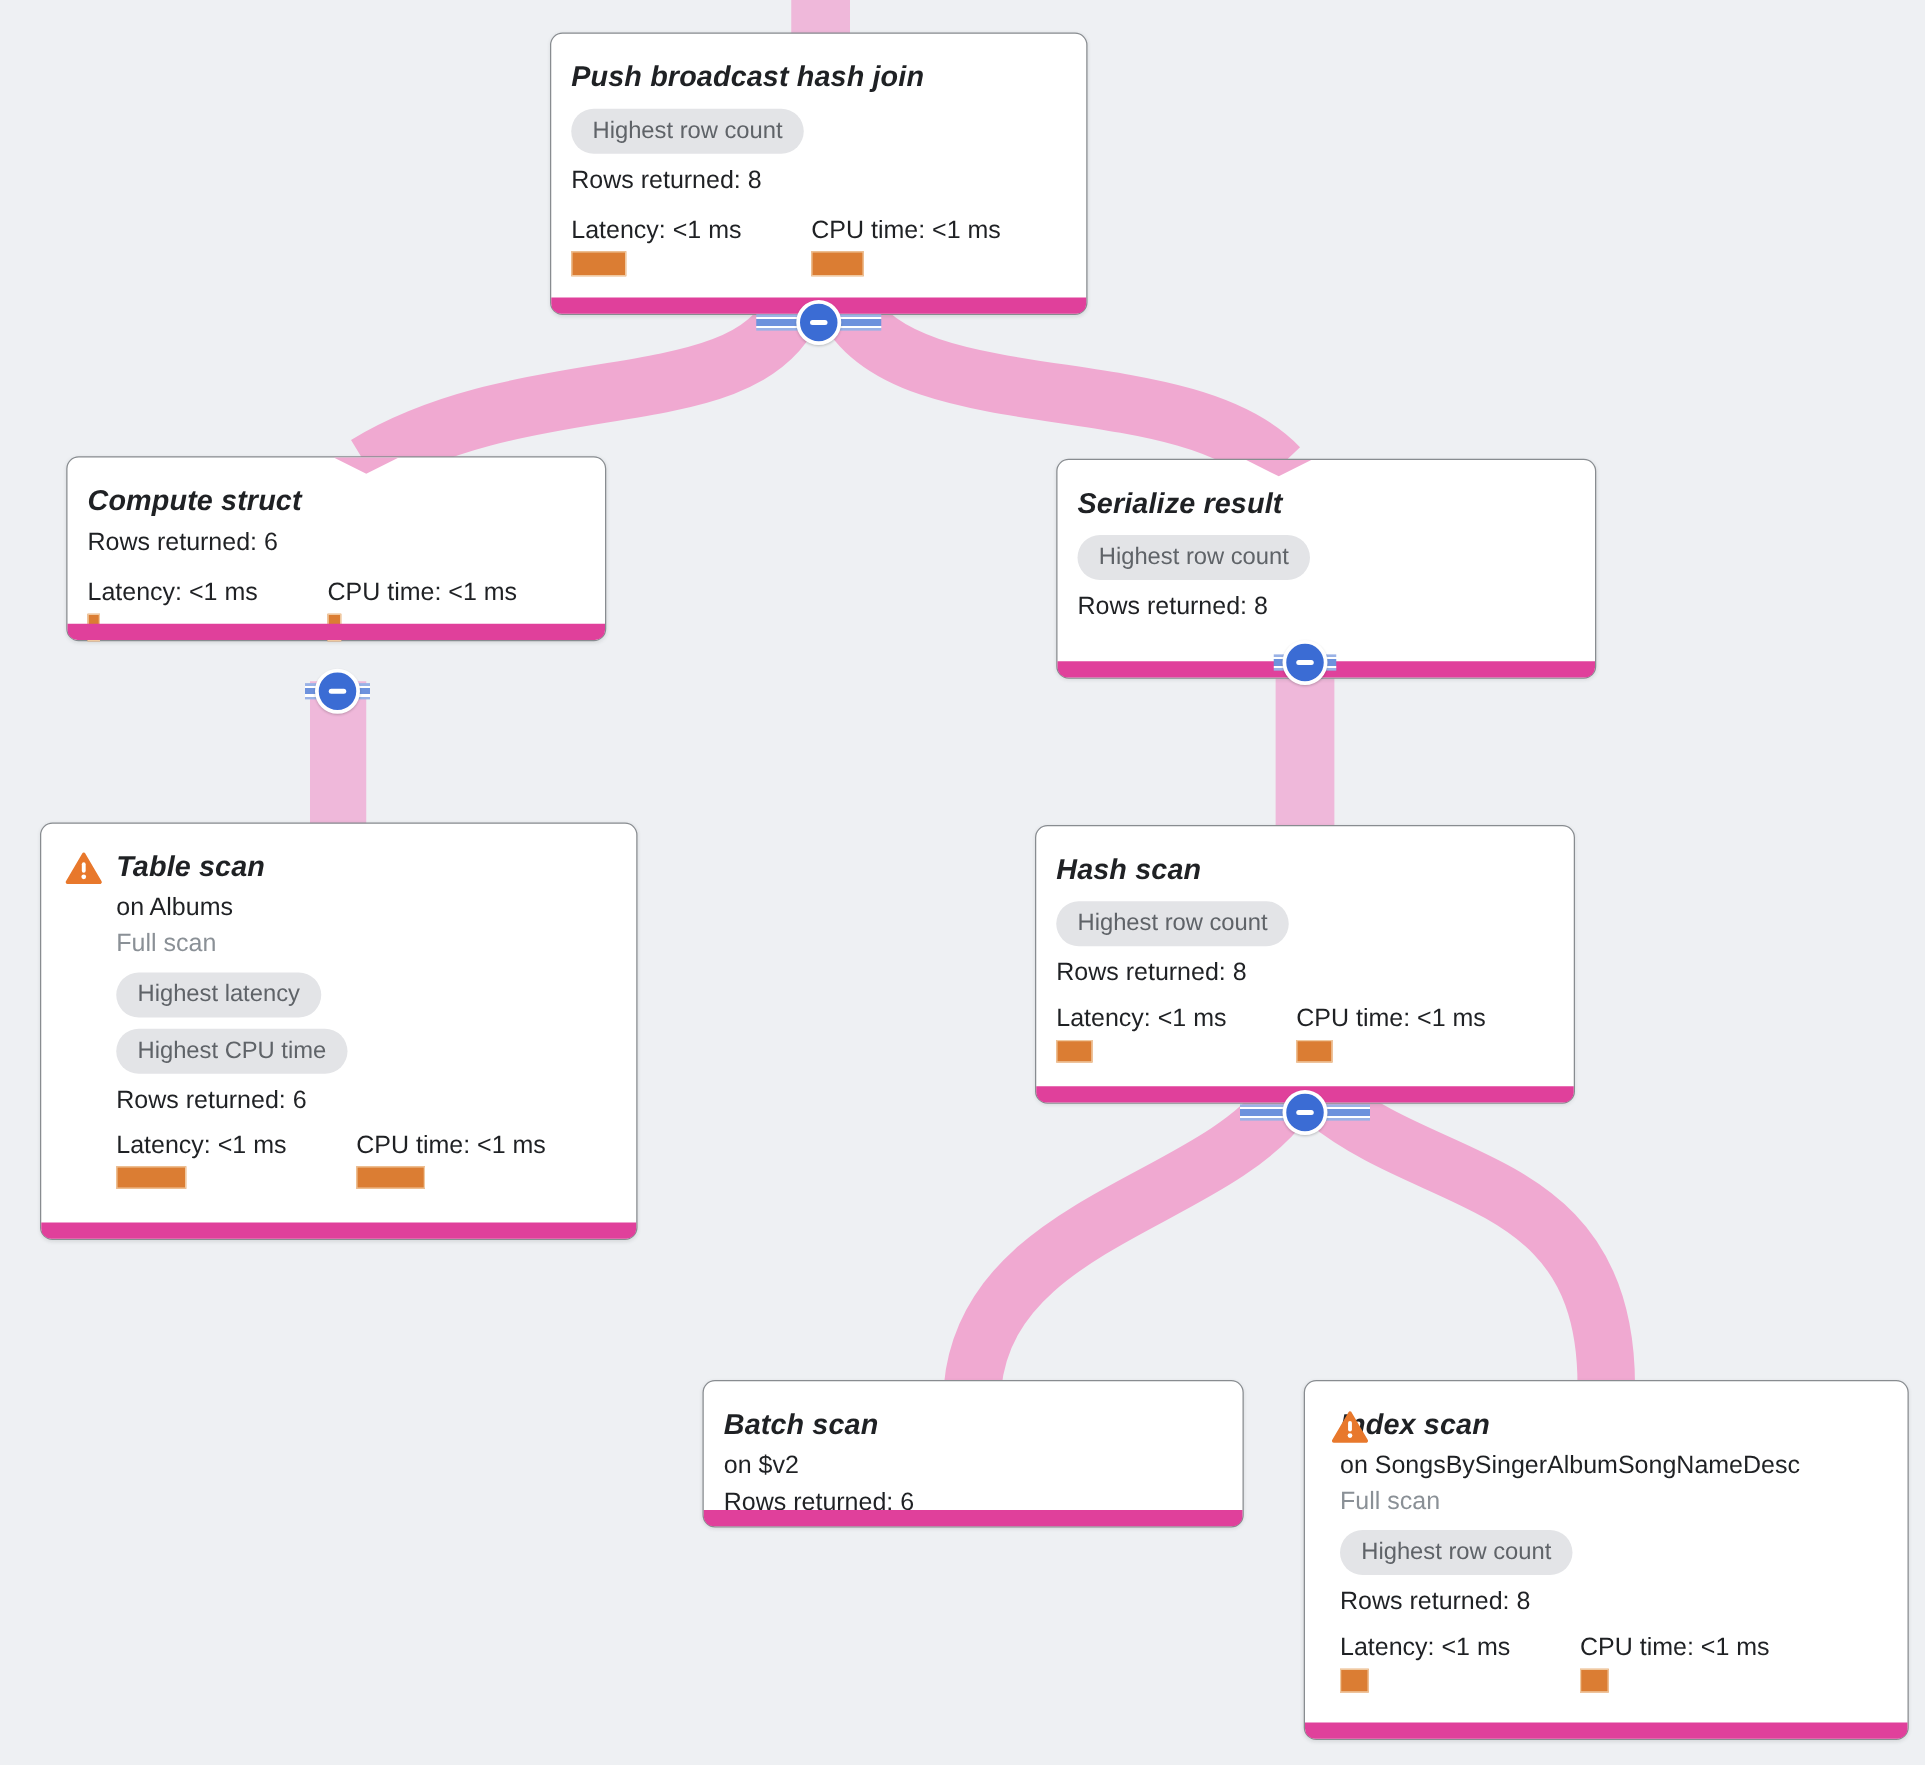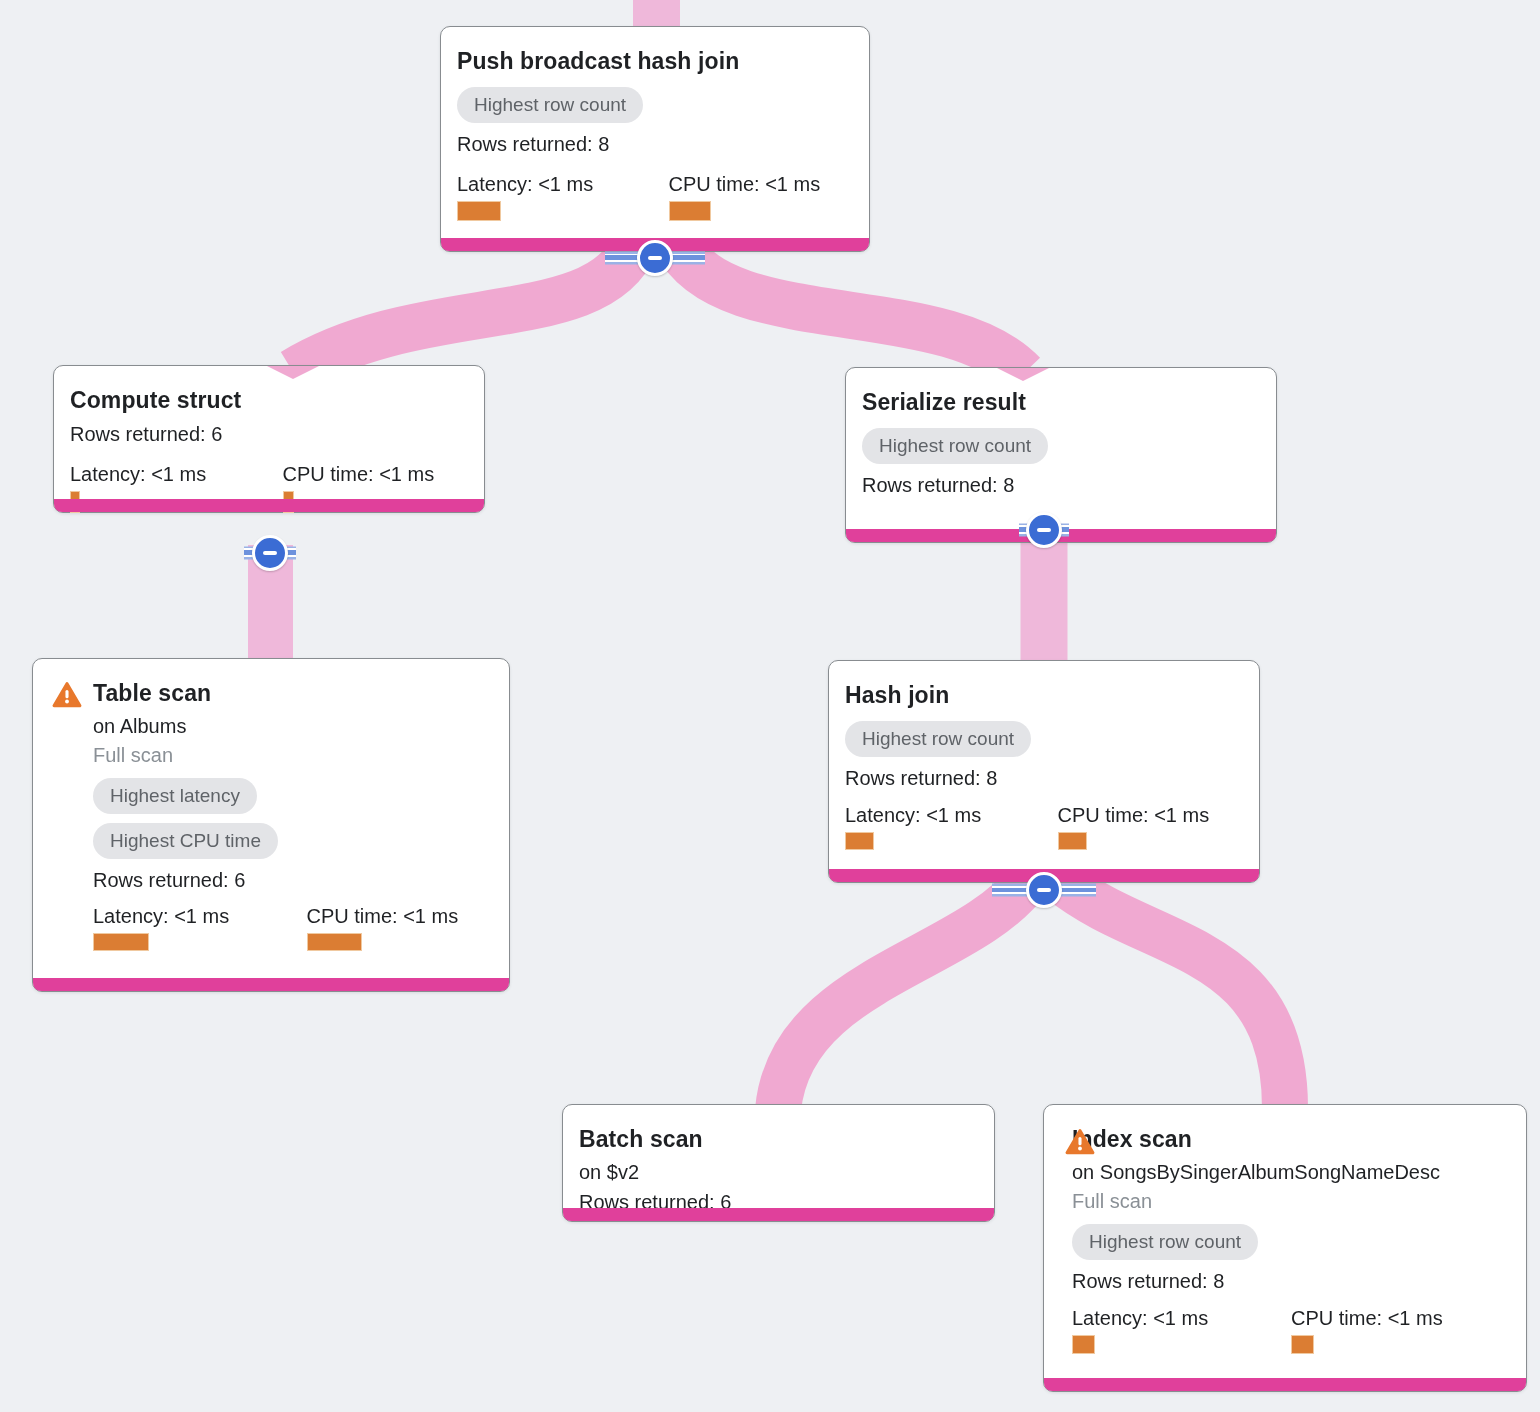--- a/index.html
+++ b/index.html
@@ -20,30 +20,30 @@
     box-shadow:0 1px 3px rgba(60,64,67,.12);
   }
   .node .bottombar{
     position:absolute;left:0;right:0;bottom:0;height:13px;
     background:#E0409B;border-radius:0 0 8px 8px;
   }
   .node.with-icon{padding-left:60px;}
   .warning{
     position:absolute;left:18px;top:21px;width:32px;height:29px;
   }
-  .title{font-size:23px;line-height:28px;font-weight:700;letter-spacing:.1px;margin-bottom:12px;}
+  .title{font-size:23px;line-height:28px;font-weight:700;letter-spacing:.1px;margin-bottom:12px;font-style:italic;}
   .subtitle{font-size:20px;line-height:27px;margin-bottom:2px;}
   .scan-type{font-size:20px;line-height:27px;color:#8A9096;margin-bottom:9px;}
   .badge-line{margin-bottom:9px;}
   .badge{
     display:inline-block;background:#E3E4E7;color:#5F6368;
     font-size:19px;line-height:36px;padding:0 17px;border-radius:18px;
   }
   .rows{font-size:20px;line-height:24px;margin-bottom:16px;}
-  .metrics{display:flex;gap:27px;}
+  .metrics{display:flex;}
   .metric{width:192px;}
   .metric-label{font-size:20px;line-height:24px;}
   .metric-bar{
     background:#DB7D33;border:1px solid #F0C9A0;margin-top:5px;box-sizing:content-box;
   }
 
   .expander{
     position:absolute;z-index:3;transform:translate(-50%,-50%);
     display:flex;align-items:center;justify-content:center;
   }
@@ -134,21 +134,21 @@
 </div>
 
 <div class="node" style="left:828px;top:367px;width:432px;height:176px;margin-left:17px;">
   <div class="title">Serialize result</div>
   <div class="badge-line"><span class="badge">Highest row count</span></div>
   <div class="rows">Rows returned: 8</div>
   <div class="bottombar"></div>
 </div>
 
 <div class="node" style="left:828px;top:660px;width:432px;height:223px;">
-  <div class="title">Hash join</div>
+  <div class="title">Hash scan</div>
   <div class="badge-line"><span class="badge">Highest row count</span></div>
   <div class="rows" style="margin-bottom:13px;">Rows returned: 8</div>
   <div class="metrics">
     <div class="metric">
       <div class="metric-label">Latency: &lt;1 ms</div>
       <div class="metric-bar" style="width: 27px; height: 16px;"></div>
     </div>
     <div class="metric">
       <div class="metric-label">CPU time: &lt;1 ms</div>
       <div class="metric-bar" style="width: 27px; height: 16px;"></div>

